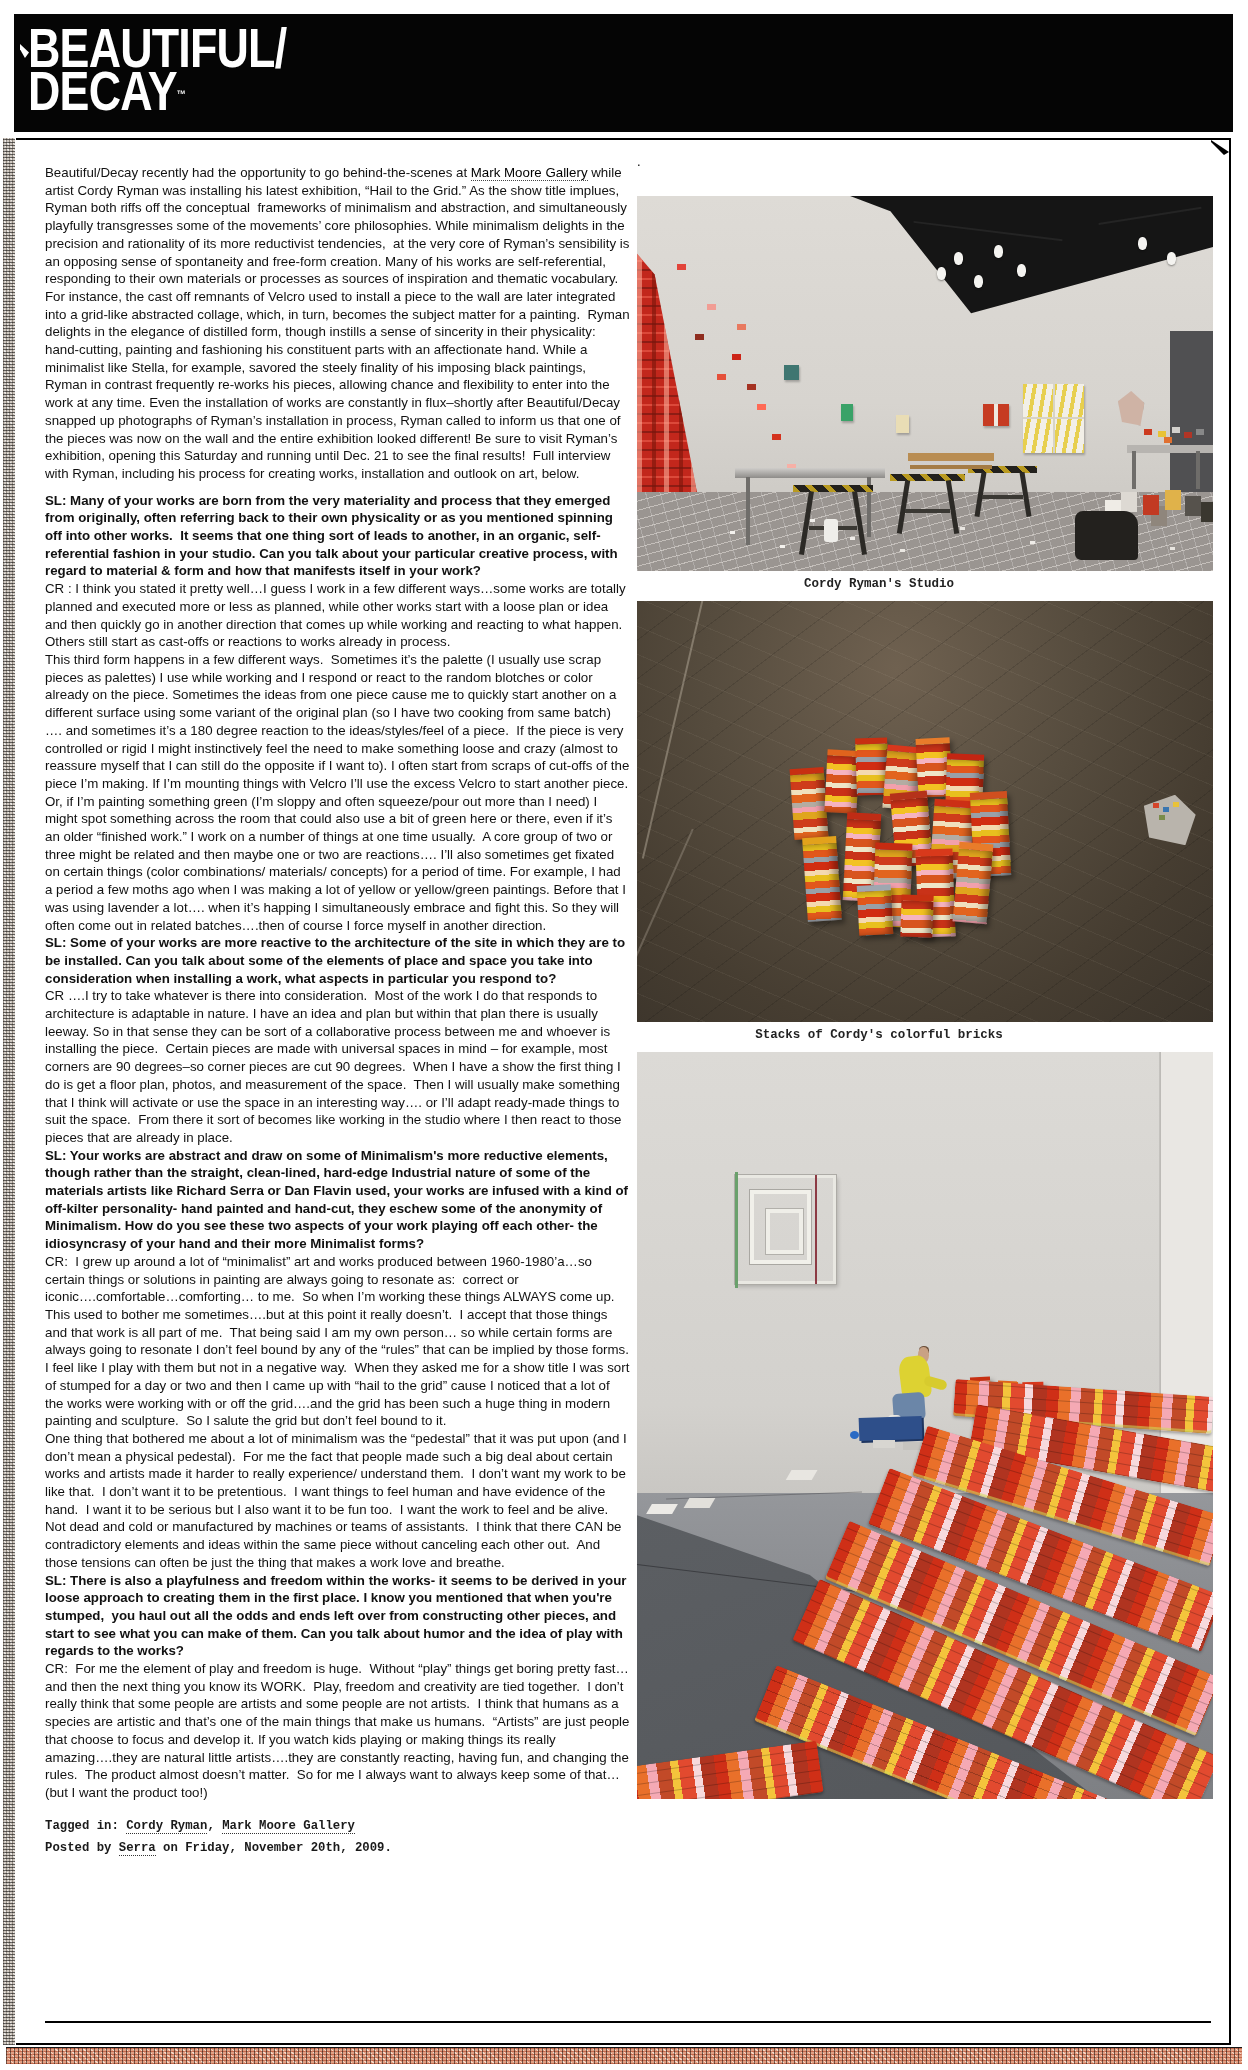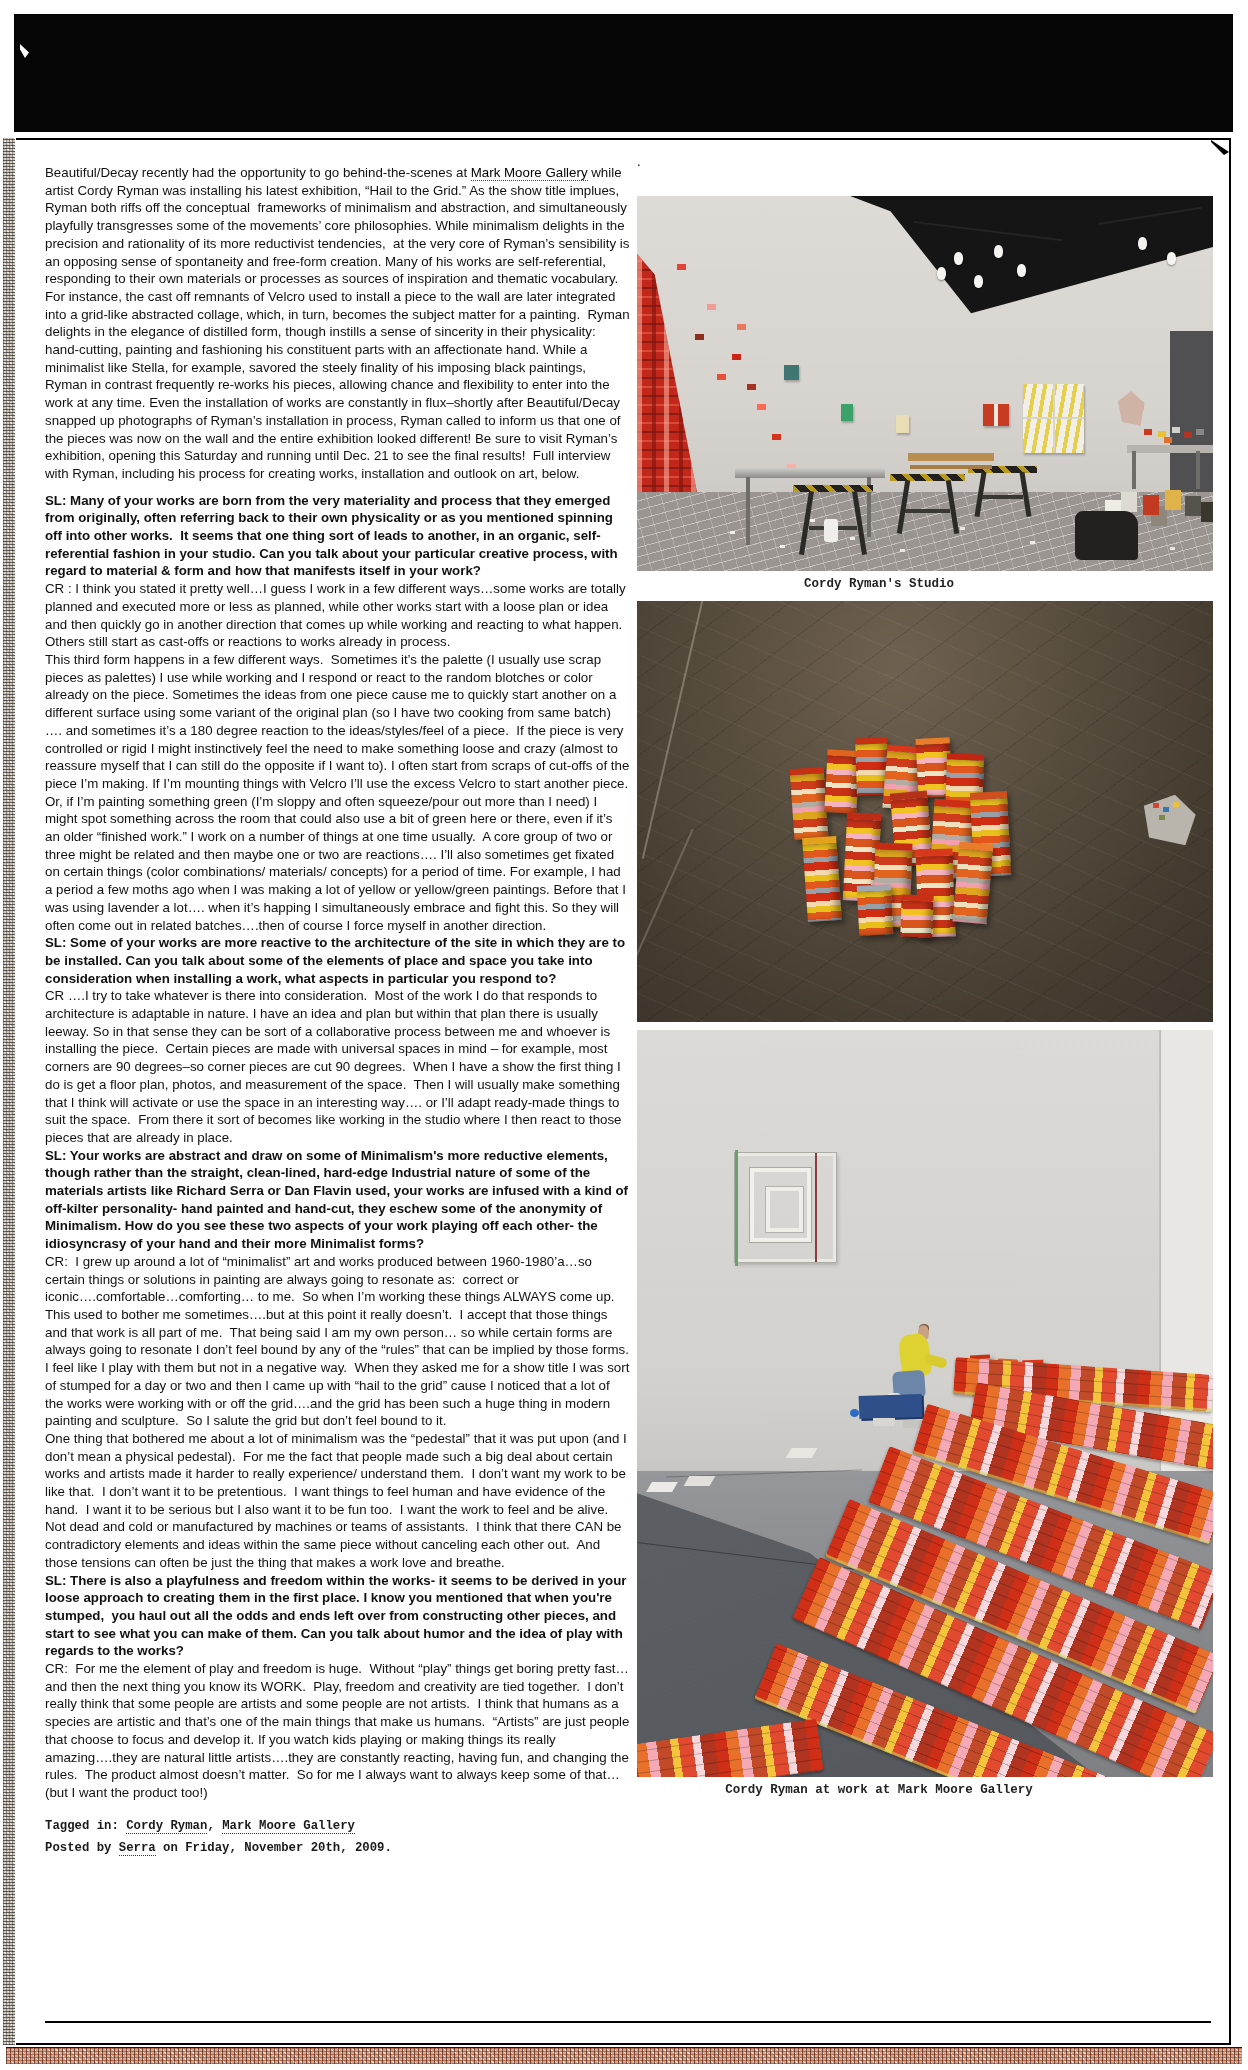--- a/index.html
+++ b/index.html
@@ -158,20 +158,24 @@
                        repeating-linear-gradient(0deg,rgba(170,60,30,.55) 0 1px,transparent 1px 3px),
                        repeating-linear-gradient(45deg,rgba(250,230,215,.8) 0 1px,transparent 1px 5px);}
 </style>
 </head>
 <body>
 
 <div class="page">
 
   <div class="masthead">
     <span class="fold-white"></span>
+    <div class="logo">
+      <div class="logo-line">BEAUTIFUL/</div>
+      <div class="logo-line"><span>DECAY</span><sup class="tm">™</sup></div>
+    </div>
   </div>
 
   <div class="edge-strip"></div>
 
   <div class="content-box">
     <span class="fold-black"></span>
 
     <div class="columns">
 
       <div class="text-col">
@@ -278,20 +282,21 @@
               <div class="stk cC" style="left:7%;top:50%;width:13%;height:38%;transform:rotate(-4deg);border-top:7px solid #e2a21c;"></div>
               <div class="stk cA" style="left:33%;top:53%;width:14%;height:38%;transform:rotate(2deg);border-top:7px solid #c52b12;"></div>
               <div class="stk cB" style="left:49%;top:56%;width:14%;height:40%;transform:rotate(-2deg);border-top:7px solid #d8391b;"></div>
               <div class="stk cA" style="left:64%;top:53%;width:13%;height:36%;transform:rotate(5deg);border-top:7px solid #e87c2a;"></div>
               <div class="stk cC" style="left:27%;top:74%;width:13%;height:22%;transform:rotate(-3deg);border-top:6px solid #9fa7b0;"></div>
               <div class="stk cB" style="left:43%;top:79%;width:12%;height:18%;transform:rotate(2deg);border-top:6px solid #c73012;"></div>
             </div>
             <div class="p2-palette"></div>
             <div class="p2-dots"></div>
           </div>
+          <figcaption>Stacks of Cordy's colorful bricks</figcaption>
         </figure>
 
         <figure>
           <div class="photo" id="photo3">
             <div class="p3-wall"></div>
             <div class="p3-rwall"></div>
             <div class="p3-art">
               <span class="mid"></span>
               <span class="inn"></span>
               <span class="grn"></span>
@@ -319,21 +324,20 @@
             <div class="stk cC" style="left:67%;top:44.2%;width:3.6%;height:5%;transform:rotate(-2deg);border-top:4px solid #d8371c;"></div>
             <div class="band edgeglow" style="left:55%;top:45%;width:45%;height:5%;transform:rotate(4deg);"></div>
             <div class="band" style="left:58%;top:50%;width:44%;height:6%;transform:rotate(10deg);"></div>
             <div class="band edgeglow" style="left:48%;top:56%;width:54%;height:7%;transform:rotate(17deg);"></div>
             <div class="band" style="left:40%;top:64%;width:62%;height:8%;transform:rotate(21deg);"></div>
             <div class="band edgeglow" style="left:32%;top:73%;width:70%;height:8.5%;transform:rotate(23deg);"></div>
             <div class="band" style="left:26%;top:82%;width:76%;height:9%;transform:rotate(24deg);"></div>
             <div class="band edgeglow" style="left:20%;top:91%;width:64%;height:8%;transform:rotate(22deg);"></div>
             <div class="band" style="left:-2%;top:94%;width:34%;height:7%;transform:rotate(-8deg);"></div>
           </div>
-          <figcaption>Cordy Ryman at work at Mark Moore Gallery</figcaption>
         </figure>
 
       </div>
     </div>
 
     <hr class="rule">
   </div>
 
   <div class="bottom-band"></div>
 </div>

